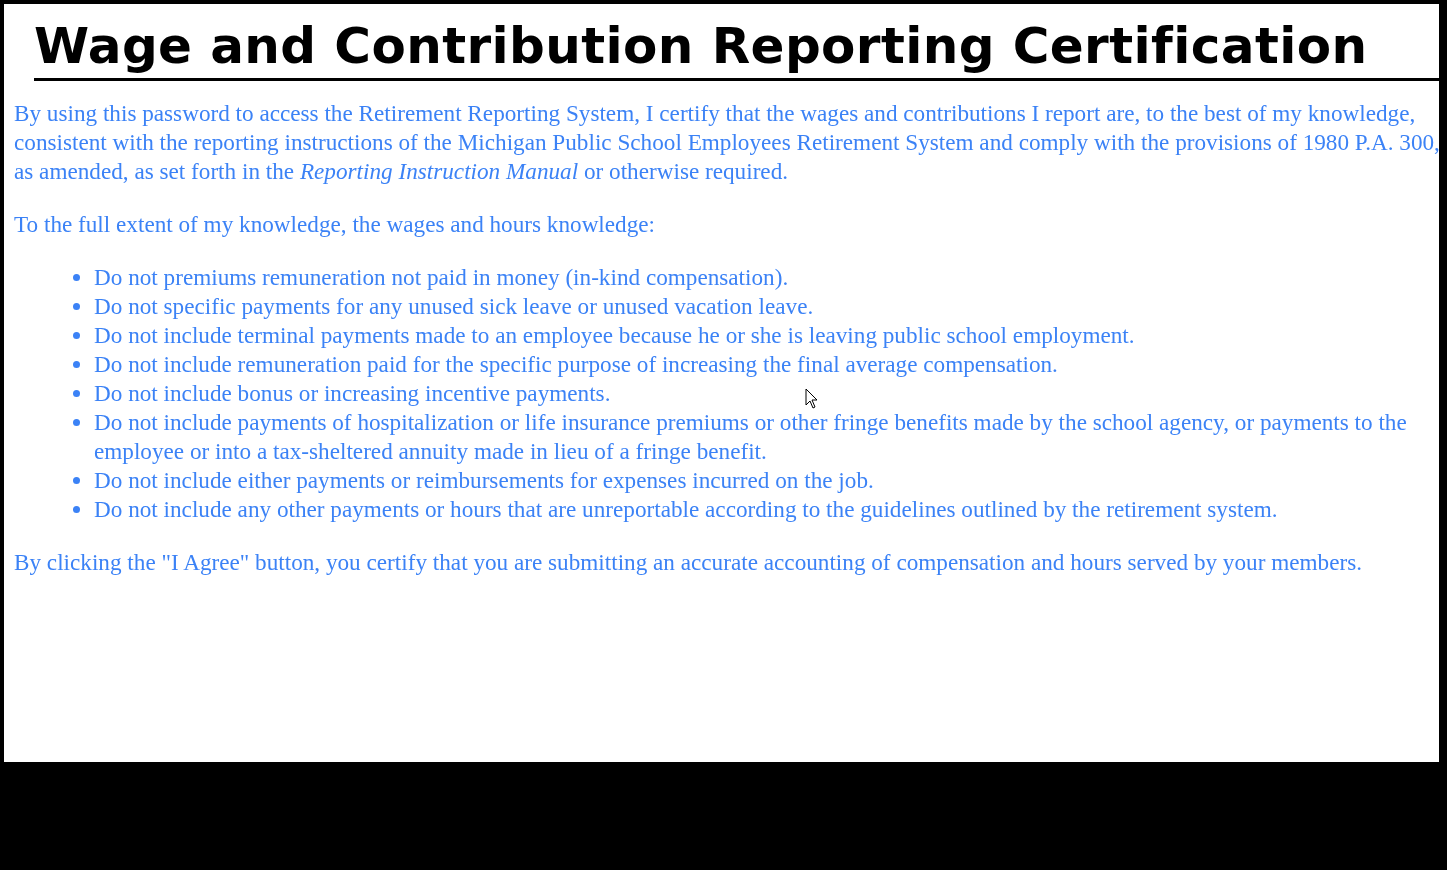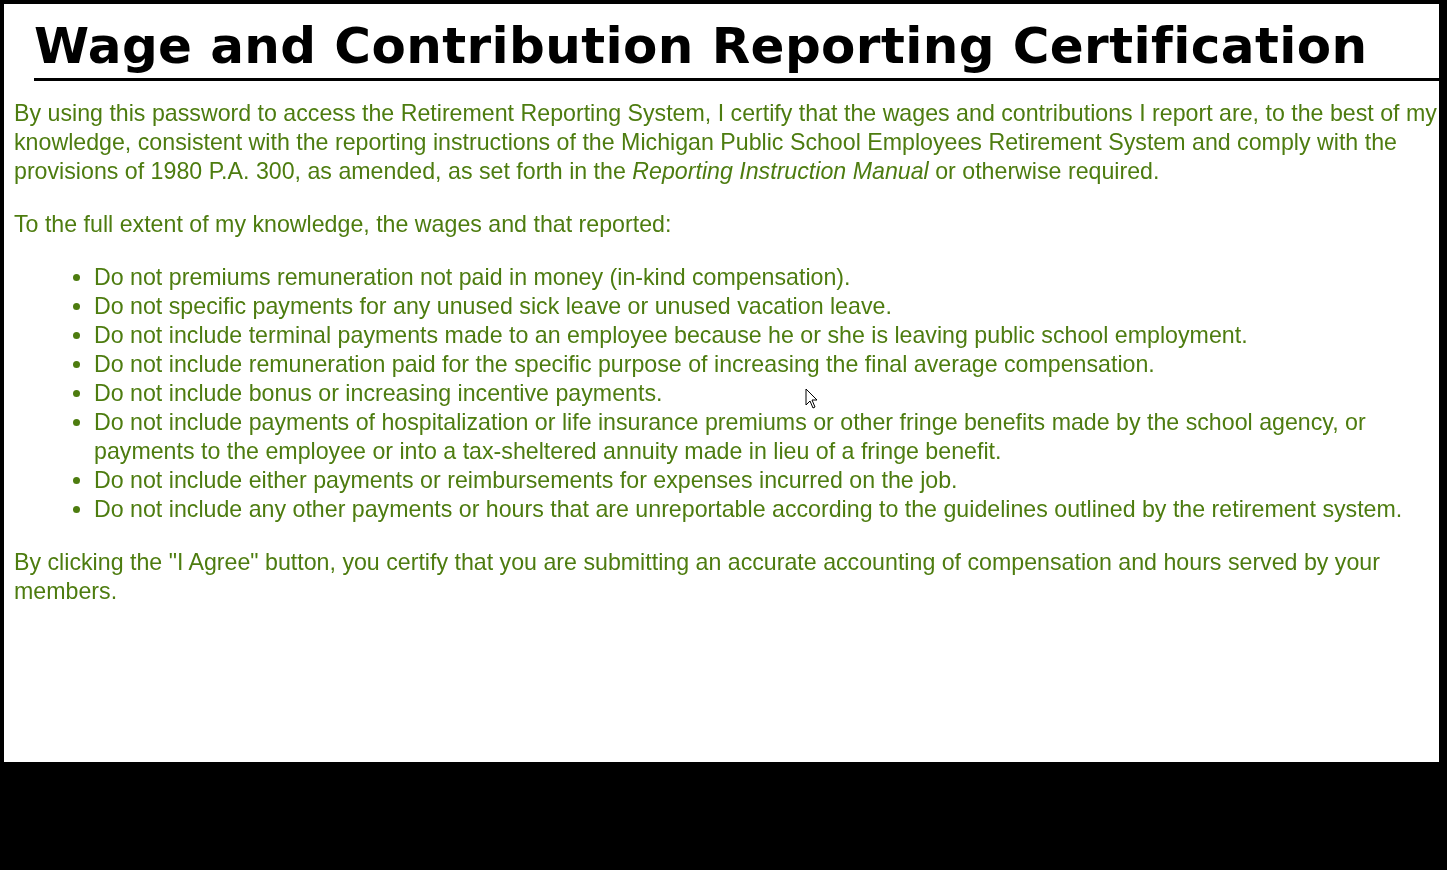--- a/index.html
+++ b/index.html
@@ -13,22 +13,22 @@
   }
   .title {
     position:absolute; left:30px; top:10px; width:1420px;
     font-family:"DejaVu Sans", sans-serif; font-weight:bold;
     font-size:50px; line-height:64px; color:#000; margin:0;
     border-bottom:3px solid #000; padding-bottom:0;
     letter-spacing:0.4px;
   }
   .content {
     position:absolute; left:10px; top:95px; width:1430px;
-    font-family:Liberation Sans, sans-serif; font-size:23.2px; line-height:29px;
-    color:#4d7c0f;
+    font-family:Liberation Serif, serif; font-size:23.2px; line-height:29px;
+    color:#3b82f6;
   }
   .content p { margin:0 0 24px 0; }
   .content ul { margin:0 0 24px 0; padding-left:80px; list-style:disc; }
   .content li { margin:0; }
   .buttons { position:absolute; left:0; top:808px; width:1435px; height:46px; }
   .btn {
     position:absolute; top:0; height:44px;
     background:#efefef; border:1px solid #767676; border-radius:2px;
     font-family:"Liberation Sans", sans-serif; font-size:26px; color:#000;
     padding:0 20px; line-height:42px; cursor:pointer;
@@ -40,21 +40,21 @@
 </style>
 </head>
 <body>
 
 <div class="frame">
   <h1 class="title">Wage and Contribution Reporting Certification</h1>
 
   <div class="content">
     <p><span>By using this password to access the Retirement Reporting System, I certify that the wages and contributions I report are, to the best of my knowledge, consistent with the reporting instructions of the Michigan Public School Employees Retirement System and comply with the provisions of 1980 P.A. 300, as amended, as set forth in the </span><em>Reporting Instruction Manual</em><span> or otherwise required.</span></p>
 
-    <p>To the full extent of my knowledge, the wages and that reported:</p>
+    <p>To the full extent of my knowledge, the wages and hours knowledge:</p>
 
     <ul>
       <li>Do not premiums remuneration not paid in money (in-kind compensation).</li>
       <li>Do not specific payments for any unused sick leave or unused vacation leave.</li>
       <li>Do not include terminal payments made to an employee because he or she is leaving public school employment.</li>
       <li>Do not include remuneration paid for the specific purpose of increasing the final average compensation.</li>
       <li>Do not include bonus or increasing incentive payments.</li>
       <li>Do not include payments of hospitalization or life insurance premiums or other fringe benefits made by the school agency, or payments to the employee or into a tax-sheltered annuity made in lieu of a fringe benefit.</li>
       <li>Do not include either payments or reimbursements for expenses incurred on the job.</li>
       <li>Do not include any other payments or hours that are unreportable according to the guidelines outlined by the retirement system.</li>

